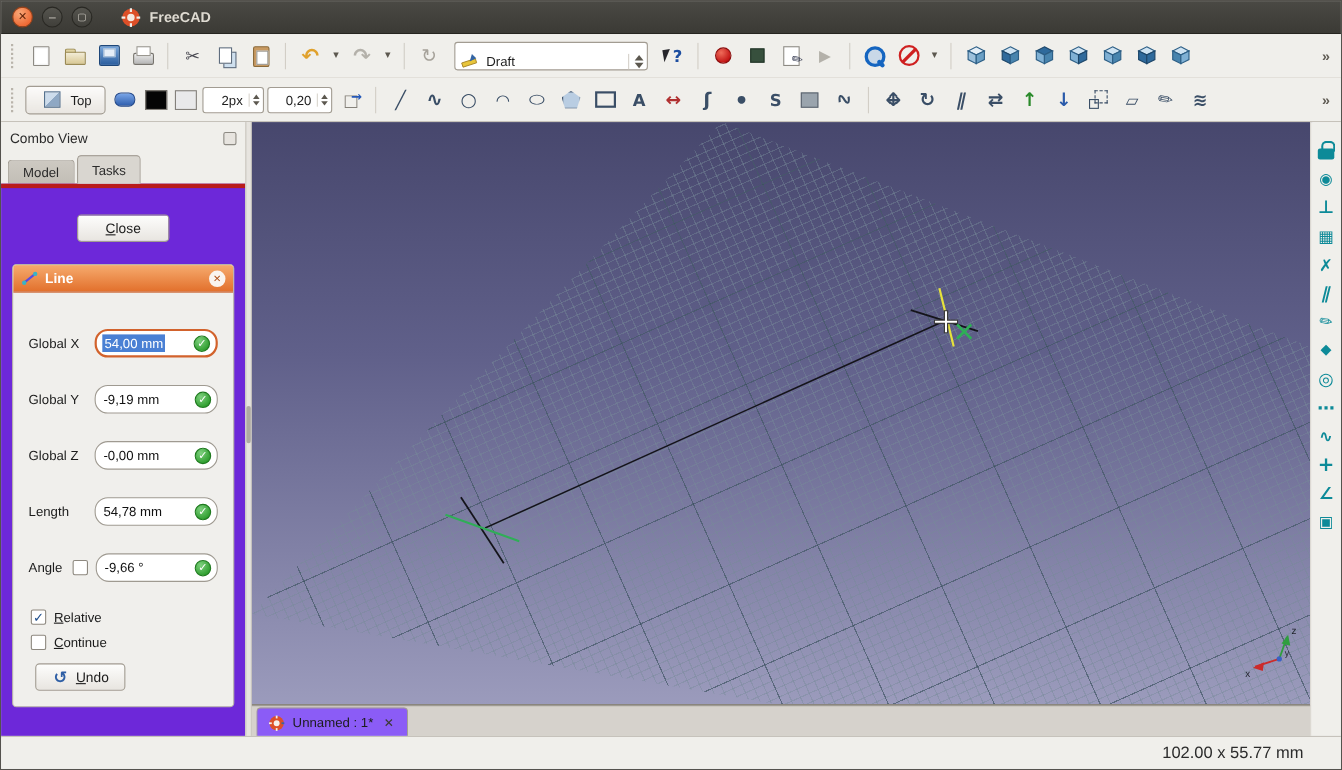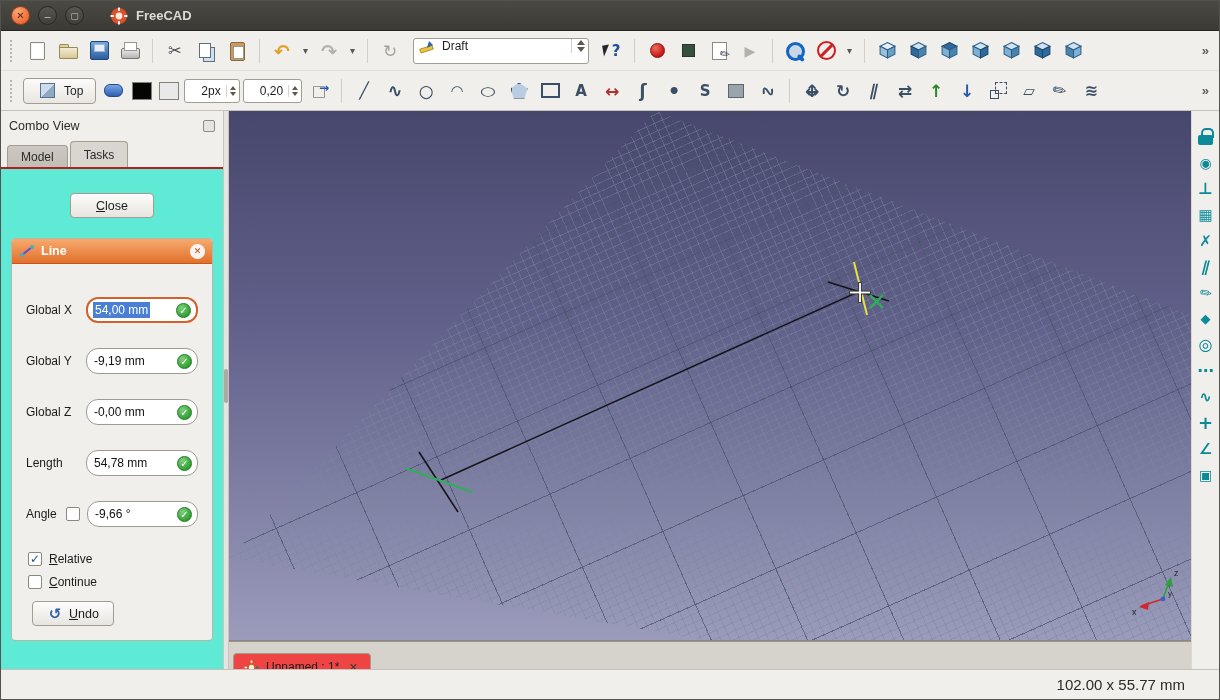--- a/index.html
+++ b/index.html
@@ -51,21 +51,21 @@
   .i-stop::before{content:"";width:11px;height:11px;background:#37503d;border:1px solid #24362a}
   .i-macroedit::before{content:"";width:13px;height:16px;background:#fff;border:1px solid #8d8a83}
   .i-macroedit::after{content:"\270E";position:absolute;right:0;bottom:1px;font-size:12px;color:#3a3f55;transform:rotate(-35deg)}
   .i-play::before{content:"\25B6";font-size:14px;color:#b4b1aa}
   .i-zoomfit::before{content:"";position:absolute;left:2px;top:2px;width:13px;height:13px;border:3px solid #1565c0;border-radius:50%;background:rgba(130,175,225,.35)}
   .i-zoomfit::after{content:"";position:absolute;right:1px;bottom:2px;width:8px;height:3.5px;background:#1565c0;border-radius:2px;transform:rotate(45deg)}
   .i-drawstyle::before{content:"";width:15px;height:15px;border:2.5px solid #cf2020;border-radius:50%}
   .i-drawstyle::after{content:"";position:absolute;width:2.5px;height:17px;background:#cf2020;transform:rotate(45deg)}
 
   
-  .combo{display:flex;align-items:flex-start;height:26px;width:176px;background:#fff;border:1px solid #a29c92;border-radius:3px;margin:0 6px;padding:0 3px 0 5px;flex:none}
+  .combo{display:flex;align-items:flex-end;height:26px;width:176px;background:#fff;border:1px solid #a29c92;border-radius:3px;margin:0 6px;padding:0 3px 0 5px;flex:none}
   .combo .lbl{flex:1;padding-left:7px;color:#1e1e1e}
   .combo .steppers{display:flex;flex-direction:column;align-items:center;border-left:1px solid #d4d0c9;padding-left:5px;margin-left:4px}
   .tri-up{width:0;height:0;border-left:4px solid transparent;border-right:4px solid transparent;border-bottom:5px solid #5c584f;margin:1px 0}
   .tri-dn{width:0;height:0;border-left:4px solid transparent;border-right:4px solid transparent;border-top:5px solid #5c584f;margin:1px 0}
 
   
   .btn-top{display:flex;align-items:center;gap:6px;height:26px;padding:0 12px;border:1px solid #a29c92;border-radius:4px;background:linear-gradient(#fcfbfa,#e9e6e1);color:#1e1e1e;flex:none}
   .i-plane::before{content:"";width:13px;height:13px;background:linear-gradient(135deg,#cddcec 50%,#8fa8c4 50%);border:1px solid #55718e}
   .i-toggle::before{content:"";width:17px;height:11px;border-radius:6px;background:linear-gradient(#7aa6e8,#2f5fae);border:1px solid #24498a}
   .swatch{width:20px;height:18px;border:1px solid #84807a;flex:none;margin:0 2px}
@@ -110,21 +110,21 @@
   .d-edit::before{content:"\270E";font-size:16px;display:inline-block;transform:rotate(-35deg)}
   .d-stretch::before{content:"\224B";font-size:16px}
 
   
   .combo-view{position:absolute;left:0;top:110px;width:222px;height:560px;background:#f0efeb}
   .cv-header{height:30px;display:flex;align-items:center;justify-content:space-between;padding:0 8px;color:#2b2b2b;font-size:12.5px}
   .float-btn{width:12px;height:12px;border:1px solid #8d8a83;background:#e7e4df;border-radius:2px}
   .cv-tabs{height:26px;display:flex;align-items:flex-end;padding-left:6px}
   .tab{height:22px;display:flex;align-items:center;padding:0 13px;border:1px solid #a39d94;border-bottom:none;border-radius:4px 4px 0 0;background:linear-gradient(#cdc9c2,#c2beb6);margin-right:2px;color:#2b2b2b}
   .tab.active{height:26px;background:#d9d6d0;position:relative;z-index:2}
-  .cv-content{position:absolute;top:56px;left:0;right:0;bottom:0;background:#5eead4;border-top:2px solid #b91c1c;padding-top:24px}
+  .cv-content{position:absolute;top:56px;left:0;right:0;bottom:0;background:#6d28d9;border-top:4px solid #b91c1c;padding-top:24px}
   .btn{display:flex;align-items:center;justify-content:center;gap:6px;border:1px solid #a29c92;border-radius:4px;background:linear-gradient(#fdfdfc,#e8e5e0);height:25px;color:#1c1c1c;font-size:12.5px;font-family:inherit}
   .close-task{width:84px;margin:0 auto 20px auto}
   .mnemo{display:inline-block}
   .mnemo::first-letter{text-decoration:underline}
   .task-box{margin:0 10px;border:1px solid #b9b3aa;border-radius:4px;background:#f0efec;overflow:hidden}
   .task-header{height:25px;display:flex;align-items:center;gap:6px;padding:0 7px;background:linear-gradient(#f6ab6e,#e2702c);border-bottom:1px solid #c8551c}
   .task-title{color:#fff;font-weight:bold;font-size:12.5px}
   .task-close{margin-left:auto;width:15px;height:15px;border-radius:50%;background:#faf4ee;display:flex;align-items:center;justify-content:center}
   .task-close::before{content:"\2715";font-size:9px;font-weight:bold;color:#b05018}
   .task-body{padding:8px 6px 14px 6px}
@@ -174,21 +174,21 @@
   .s-spec::before{content:"\25C6";font-size:13px}
   .s-center::before{content:"\25CE";font-size:16px}
   .s-dims::before{content:"\22EF";font-size:16px}
   .s-near::before{content:"\223F";font-size:15px}
   .s-mid::before{content:"+";font-size:18px}
   .s-angle::before{content:"\2220";font-size:15px}
   .s-wp::before{content:"\25A3";font-size:14px}
 
   
   .tabstrip{position:absolute;left:228px;right:28px;top:640px;height:30px;background:#d6d2cc;border-top:1px solid #9a958d;display:flex;align-items:flex-start;padding-left:4px}
-  .doc-tab{margin-top:11px;height:27px;display:flex;align-items:center;gap:7px;padding:0 10px;background:#ef4444;border:1px solid #a39d94;border-bottom:none;border-radius:4px 4px 0 0;color:#1c1c1c}
+  .doc-tab{margin-top:1px;height:27px;display:flex;align-items:center;gap:7px;padding:0 10px;background:#8b5cf6;border:1px solid #a39d94;border-bottom:none;border-radius:4px 4px 0 0;color:#1c1c1c}
   .tab-close{width:14px;height:14px;display:flex;align-items:center;justify-content:center}
   .tab-close::before{content:"\2715";font-size:11px;font-weight:bold;color:#3c3a36}
   .statusbar{position:absolute;left:0;right:0;bottom:0;height:30px;background:#f0efeb;border-top:1px solid #c6c2bb;display:flex;align-items:center;justify-content:flex-end;padding-right:34px;color:#2b2b2b;font-size:15px}
 </style>
 </head>
 <body>
 
 <div class="titlebar">
   <span class="winbtn close"></span>
   <span class="winbtn min"></span>

